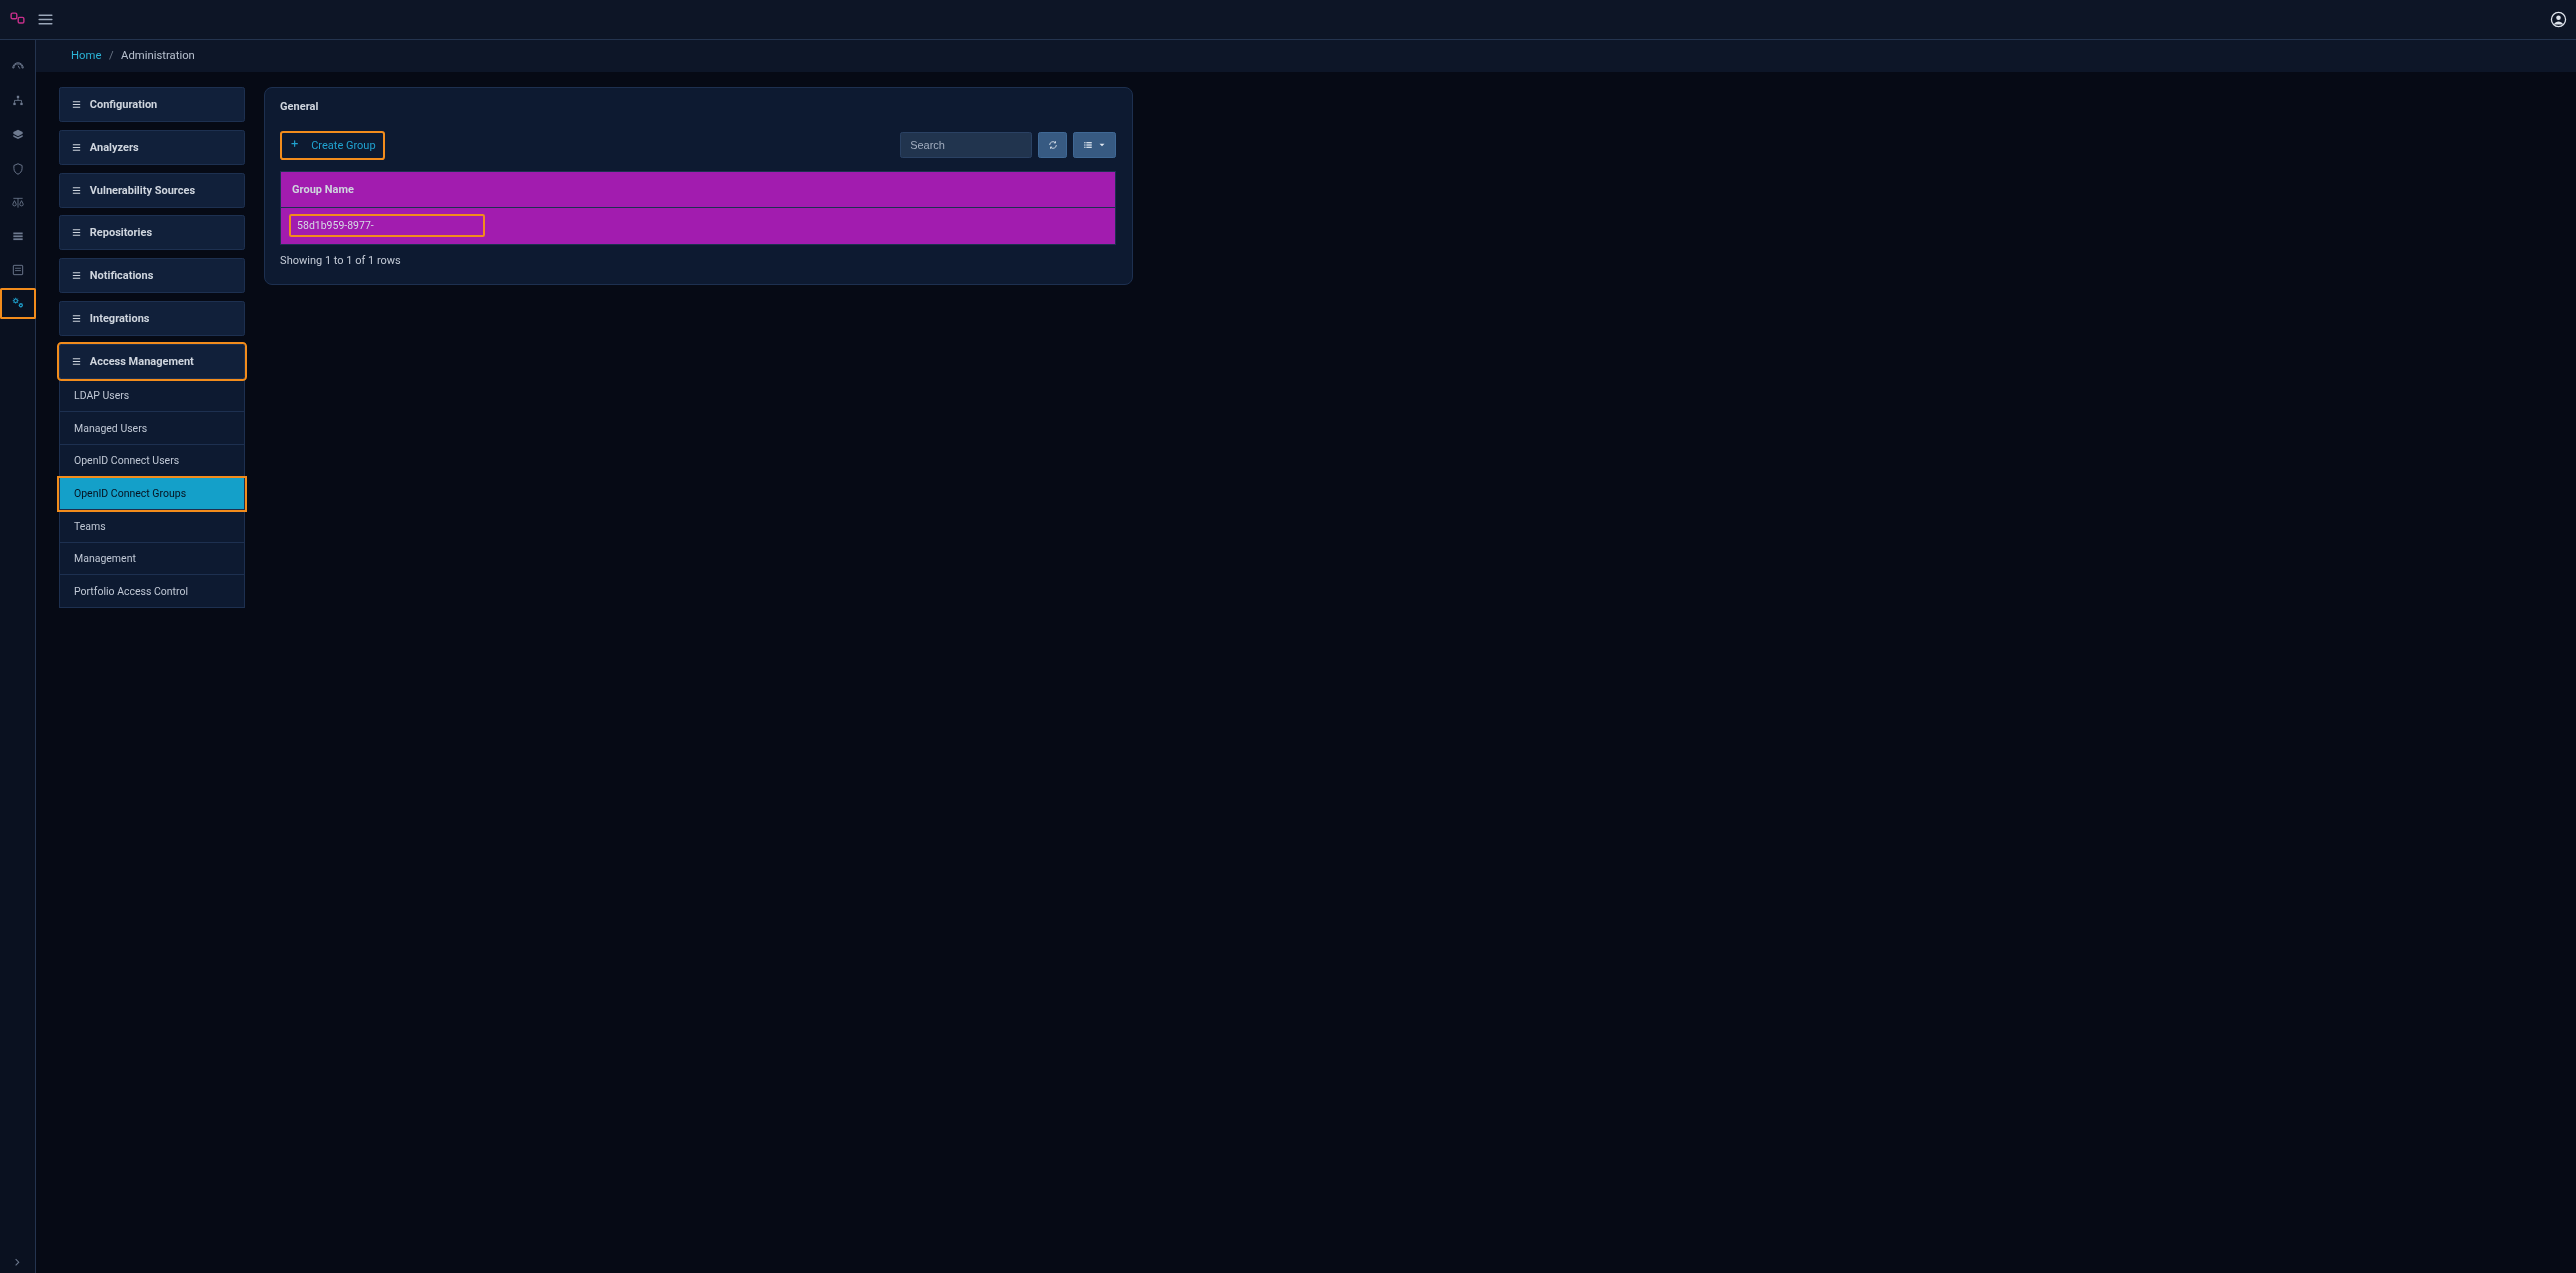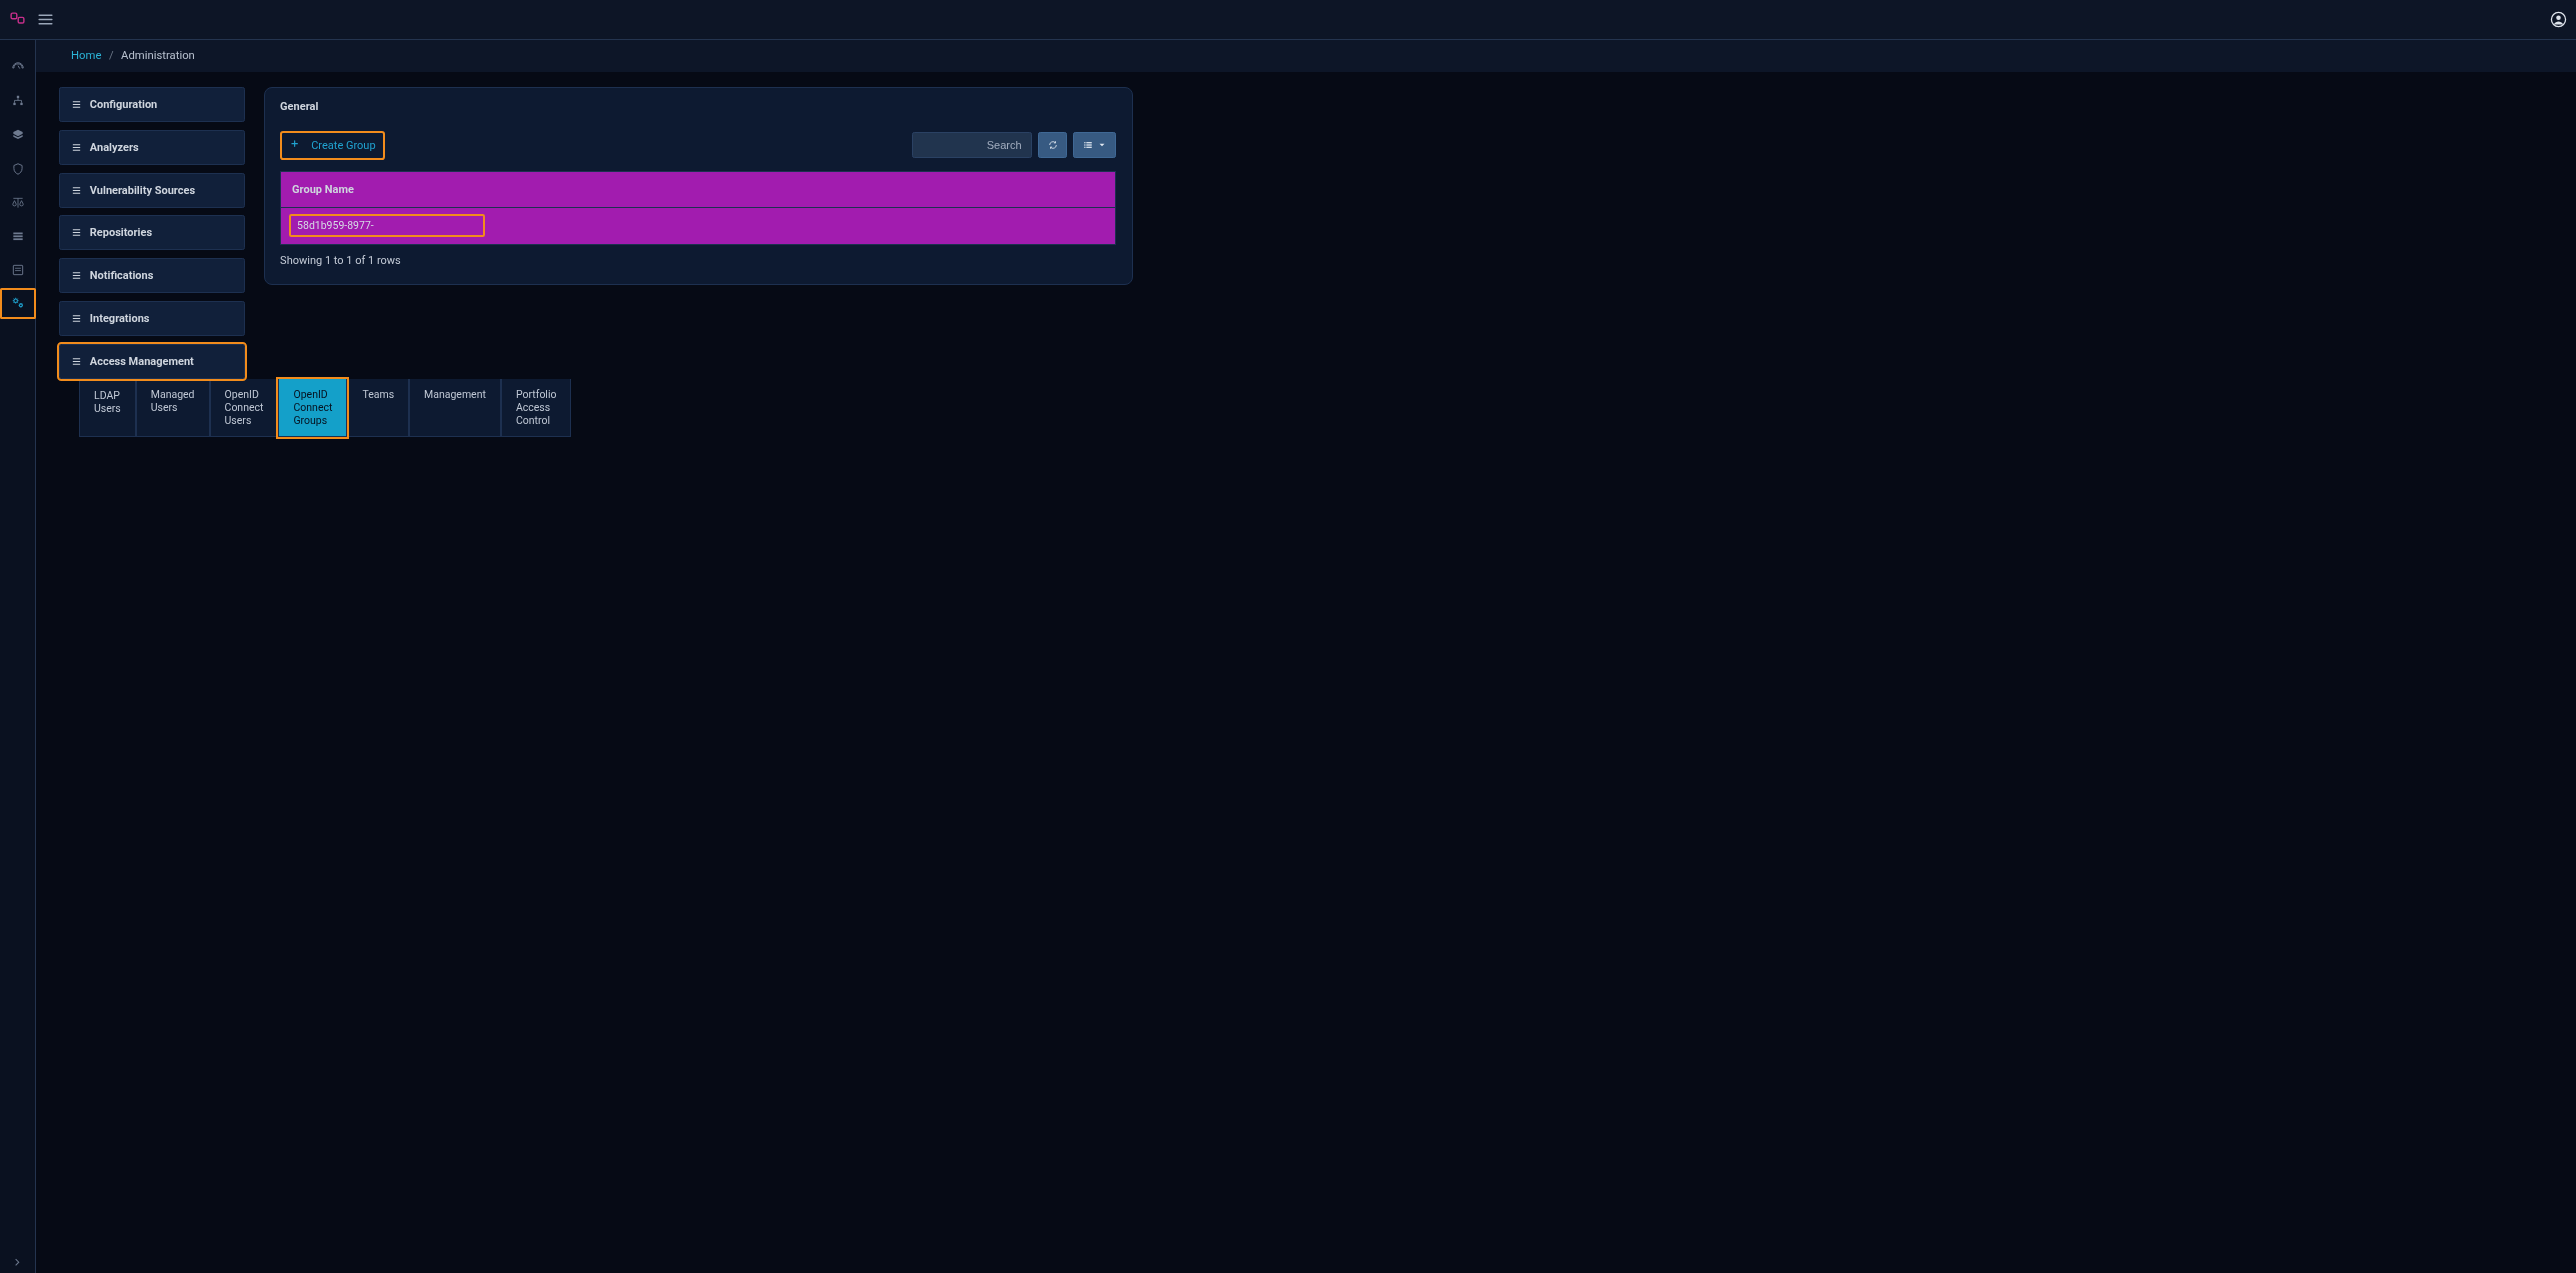--- a/index.html
+++ b/index.html
@@ -110,22 +110,21 @@
   gap: 7.8px;
 }
 .nav-item.highlighted {
   outline: 2.3px solid #f28c1c;
   outline-offset: -0.8px;
 }
 .nav-item .nav-list-icon { color: #cfd5de; display: flex; }
 
 .sub-list {
   display: flex;
-  flex-direction: row;
-  margin-left: 20px;
+  flex-direction: column;
 }
 .sub-item {
   background: #0d1a31;
   border: 0.8px solid #1d3050;
   border-top: none;
   padding: 9.3px 14px;
   font-size: 10.5px;
   color: #c0c8d5;
   cursor: pointer;
 }
@@ -180,23 +179,22 @@
   display: flex;
   gap: 6.2px;
   align-items: stretch;
 }
 .search-input {
   background: #21344e;
   border: 0.8px solid #2a4163;
   border-radius: 2.3px;
   color: #cfd5de;
   padding: 6.2px 9.3px;
-  width: 120px;
-  font-size: 11px;
-  text-align: right;
+  width: 132px;
+  font-size: 11px;
 }
 .search-input::placeholder { color: #a2adbf; }
 .icon-btn {
   background: #375a82;
   border: 0.8px solid #3f6895;
   border-radius: 2.3px;
   color: #e2e9f2;
   padding: 0 8.5px;
   cursor: pointer;
   display: flex;

